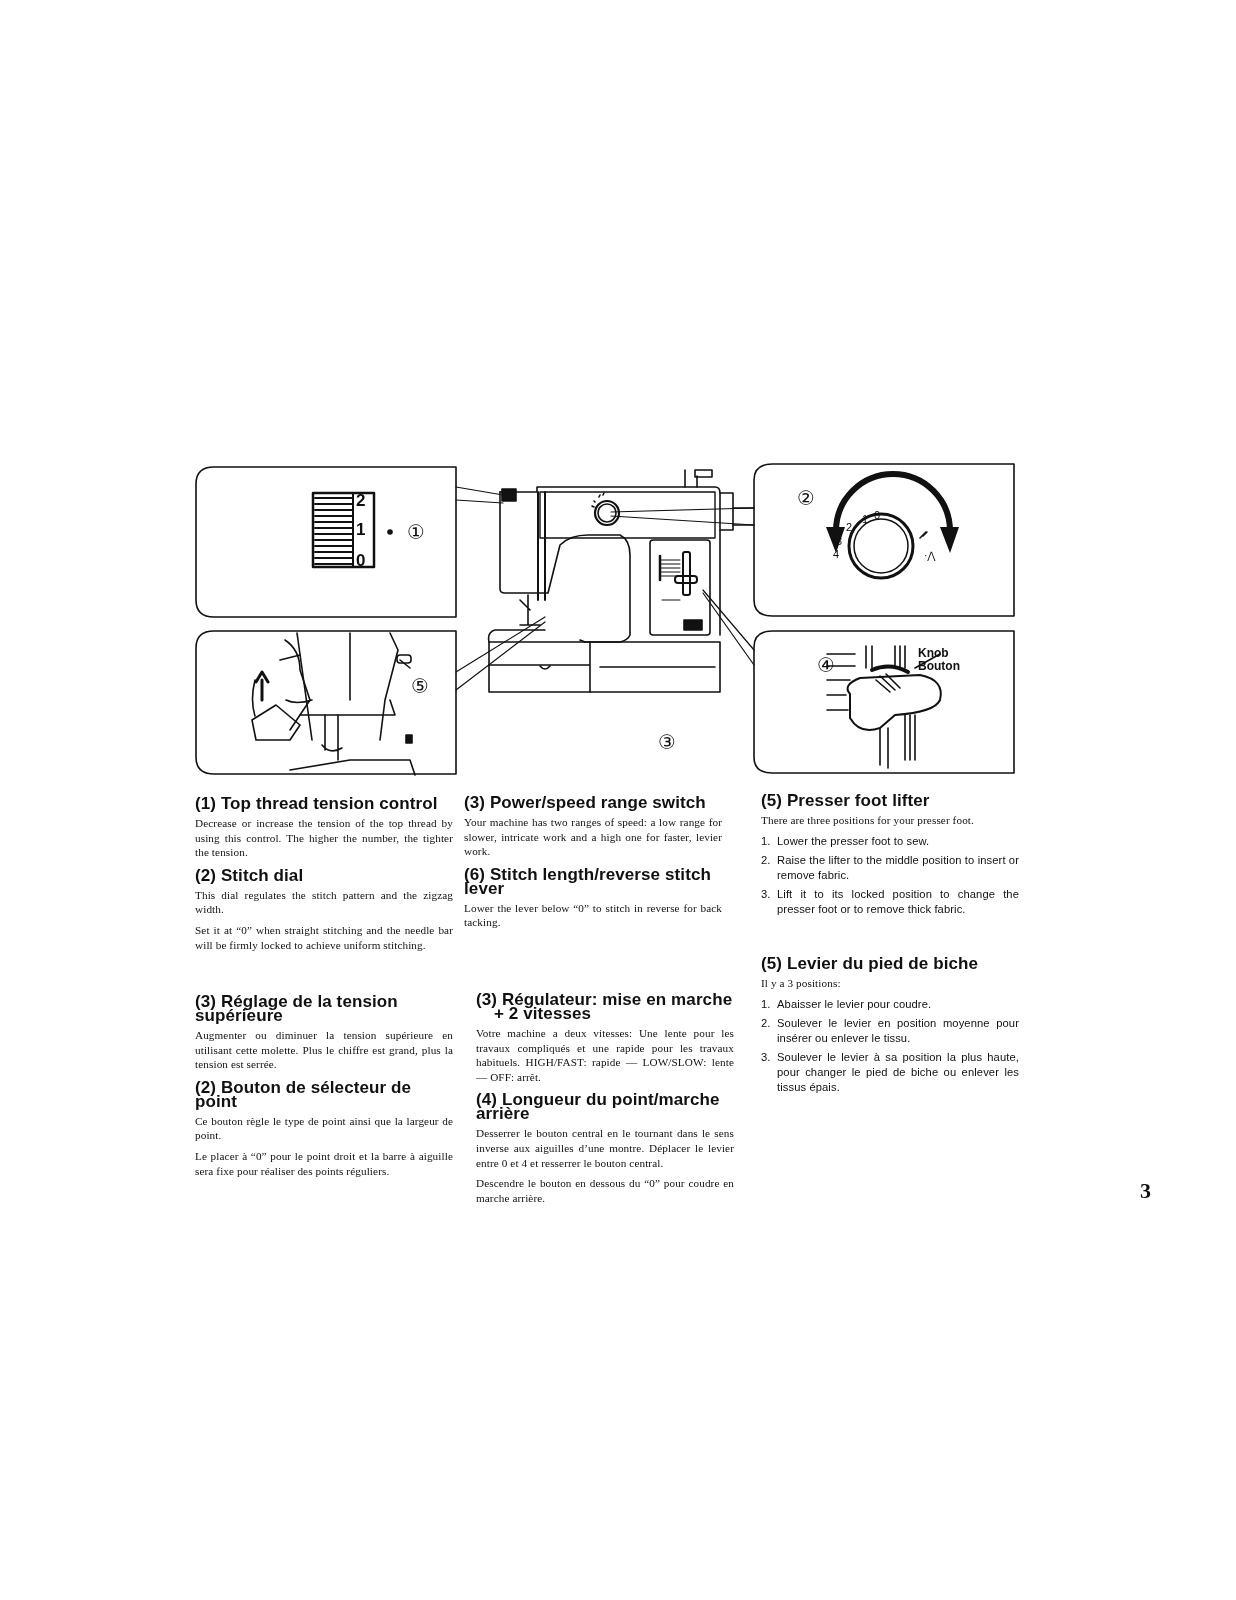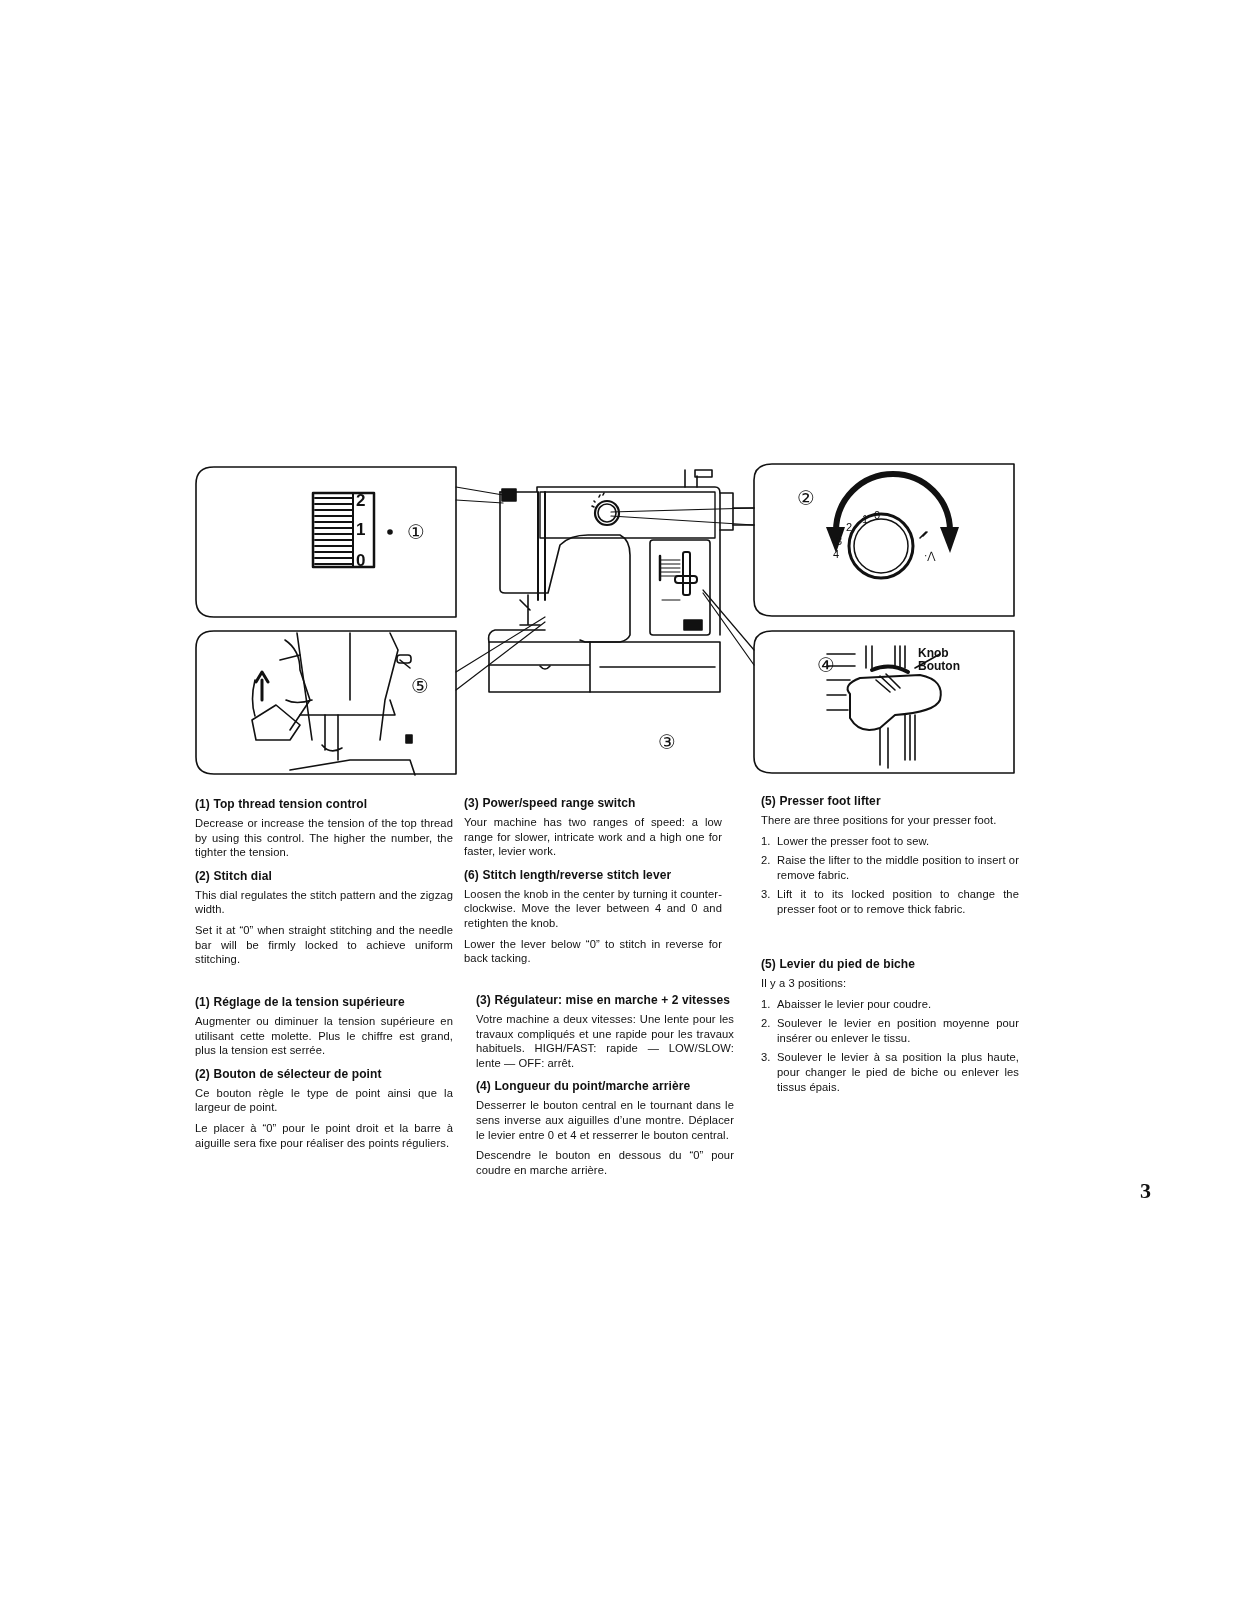--- a/index.html
+++ b/index.html
@@ -6,24 +6,24 @@
     body {
       width: 1236px; height: 1600px; position: relative; overflow: hidden;
       font-family: "Liberation Sans", sans-serif; color: #111;
     }
     .illus { position: absolute; left: 0; top: 0; width: 1236px; height: 800px; }
     .col {
       position: absolute; width: 258px; font-size: 11.2px; line-height: 14.6px;
       letter-spacing: 0.1px;
     }
     .col h3 {
-      margin: 0 0 5px 0; font-size: 12px; font-weight: bold; line-height: 14px;
+      margin: 0 0 5px 0; font-size: 17px; font-weight: bold; line-height: 14px;
     }
     .col h3.wrap { padding-left: 18px; text-indent: -18px; }
-    .col p { margin: 0 0 6px 0; text-align: justify; }
+    .col p { margin: 0 0 6px 0; text-align: justify; font-family: Liberation Serif, serif; }
     .col .sec { margin-bottom: 9px; }
     .col ol { list-style: none; margin: 0; padding: 0; }
     .col ol li { position: relative; padding-left: 16px; margin-bottom: 5px; text-align: justify; }
     .col ol li .num { position: absolute; left: 0; top: 0; }
     .page-num {
       position: absolute; left: 1140px; top: 1178px;
       font-family: "Liberation Serif", serif; font-weight: bold; font-size: 22px;
     }
   </style>
 </head>
@@ -163,40 +163,39 @@
   </div>
 </div>
 
 <div class="col" style="left:464px; top:796px;">
   <div class="sec">
     <h3>(3) Power/speed range switch</h3>
     <p>Your machine has two ranges of speed: a low range for slower, intricate work and a high one for faster, levier work.</p>
   </div>
   <div class="sec">
     <h3>(6) Stitch length/reverse stitch lever</h3>
-    <p>Loosen the knob in the center by turning it counter-clockwise. Move the lever between 4 and 0 and retighten the knob.</p>
     <p>Lower the lever below “0” to stitch in reverse for back tacking.</p>
   </div>
 </div>
 
 <div class="col" style="left:761px; top:794px;">
   <div class="sec">
     <h3>(5) Presser foot lifter</h3>
     <p>There are three positions for your presser foot.</p>
     <ol>
       <li><span class="num">1.</span><span>Lower the presser foot to sew.</span></li>
       <li><span class="num">2.</span><span>Raise the lifter to the middle position to insert or remove fabric.</span></li>
       <li><span class="num">3.</span><span>Lift it to its locked position to change the presser foot or to remove thick fabric.</span></li>
     </ol>
   </div>
 </div>
 
 <div class="col" style="left:195px; top:995px;">
   <div class="sec">
-    <h3>(1) Réglage de la tension supérieure</h3>
+    <h3>(3) Réglage de la tension supérieure</h3>
     <p>Augmenter ou diminuer la tension supérieure en utilisant cette molette. Plus le chiffre est grand, plus la tension est serrée.</p>
   </div>
   <div class="sec">
     <h3>(2) Bouton de sélecteur de point</h3>
     <p>Ce bouton règle le type de point ainsi que la largeur de point.</p>
     <p>Le placer à “0” pour le point droit et la barre à aiguille sera fixe pour réaliser des points réguliers.</p>
   </div>
 </div>
 
 <div class="col" style="left:476px; top:993px;">

